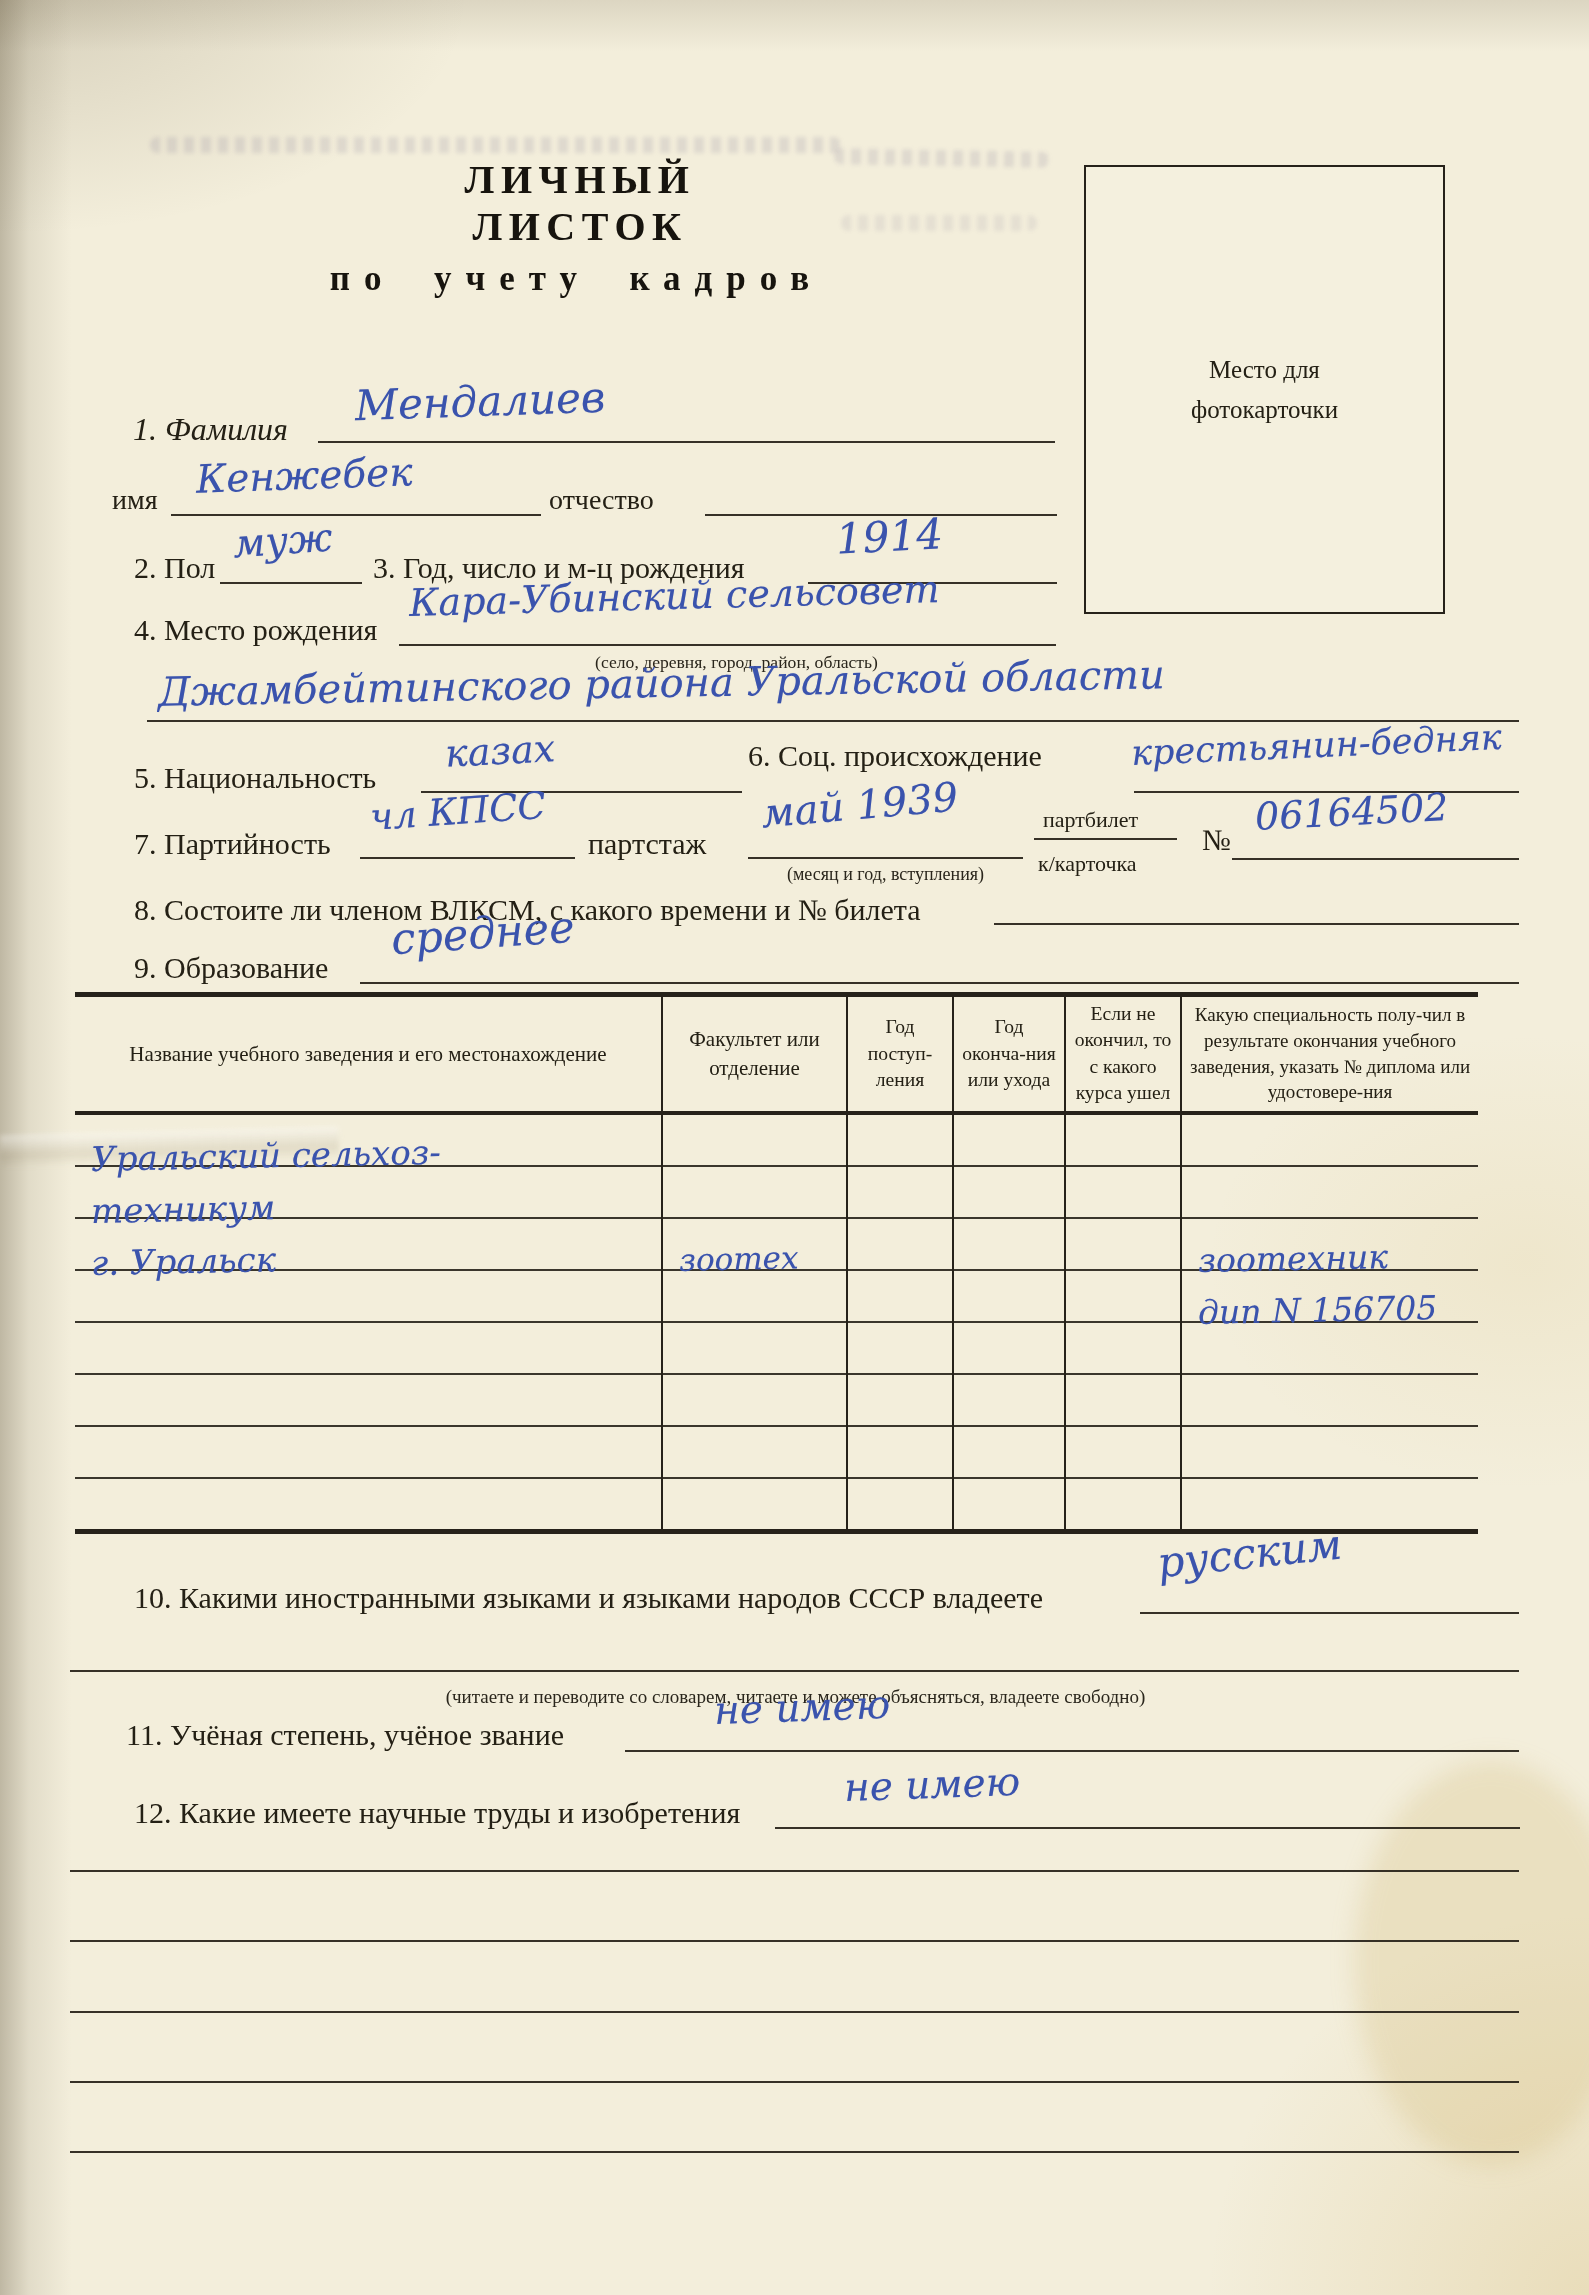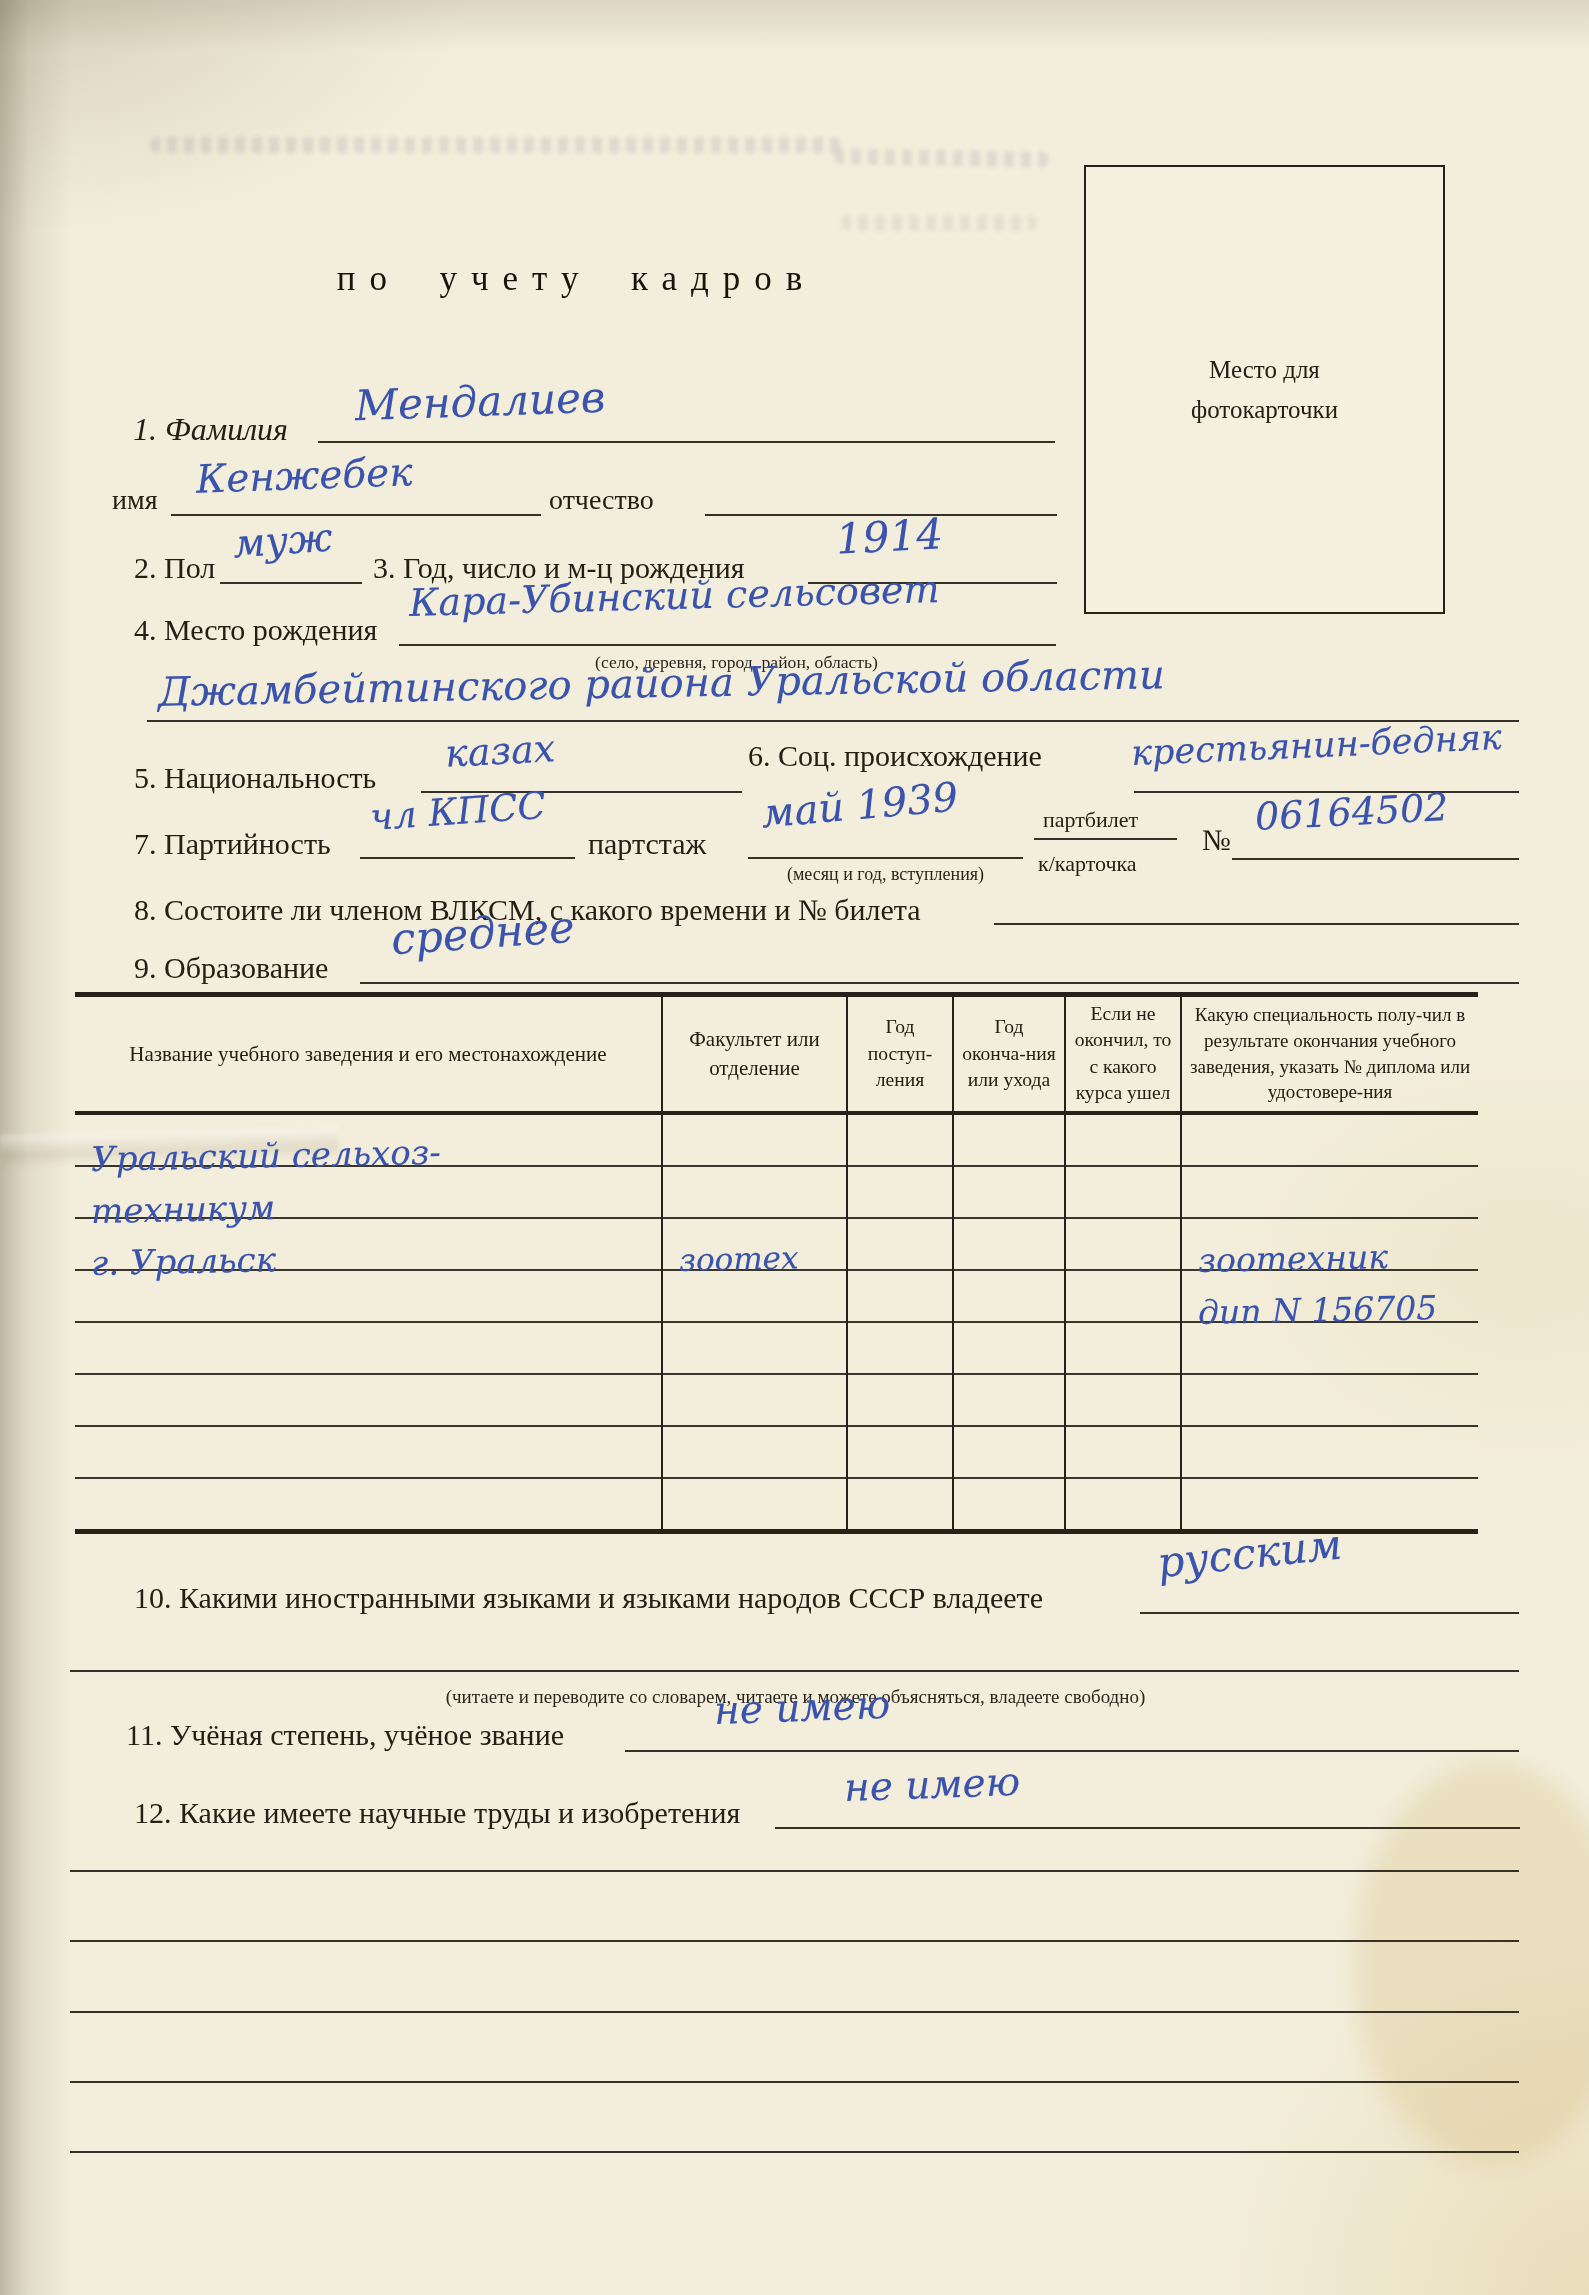--- a/index.html
+++ b/index.html
@@ -28,21 +28,21 @@
     white-space:nowrap;
     text-shadow:0 0 0.7px rgba(58,83,173,.35);
   }
   .title{
     position:absolute;left:352px;top:156px;width:456px;
     text-align:center;font-weight:bold;font-size:40px;letter-spacing:6.5px;
     color:#17140e;
   }
   .subtitle{
     position:absolute;left:267px;top:259px;width:619px;
-    text-align:center;font-weight:normal;font-size:35px;
+    text-align:center;font-weight:bold;font-size:35px;
     letter-spacing:0.40em;word-spacing:0.45em;color:#17140e;
   }
   #photo-box{
     position:absolute;left:1084px;top:165px;width:357px;height:445px;
     border:2.6px solid #26221a;
     display:flex;align-items:center;justify-content:center;text-align:center;
     background:rgba(255,255,250,.12);
   }
   #photo-box .ph-label{font-size:25px;line-height:1.6;color:#242015;}
   
@@ -92,20 +92,21 @@
 <body>
 
 <div id="paper">
 
   <div class="bleed" style="left:150px;top:137px;width:691px;"></div>
   <div class="bleed" style="left:834px;top:150px;width:215px;transform:rotate(1deg);"></div>
   <div class="bleed" style="left:841px;top:215px;width:196px;opacity:.7;"></div>
   <div class="crease"></div>
   <div class="stain" style="right:-39px;bottom:130px;width:274px;height:404px;background:rgba(196,158,72,.18);"></div>
 
+  <div class="title">ЛИЧНЫЙ ЛИСТОК</div>
   <div class="subtitle">по учету кадров</div>
 
   <div id="photo-box">
     <div class="ph-label">
       <div>Место для</div>
       <div>фотокарточки</div>
     </div>
   </div>
 
   <div class="lbl" style="left:133px;top:411px;font-size:32px;font-style:italic;">1. Фамилия</div>

